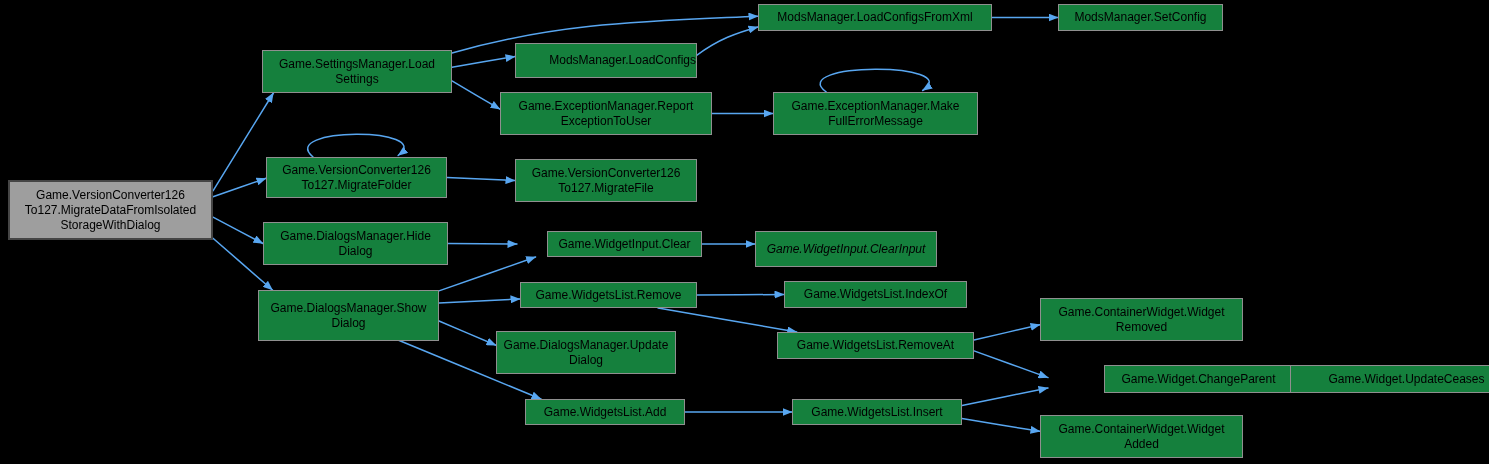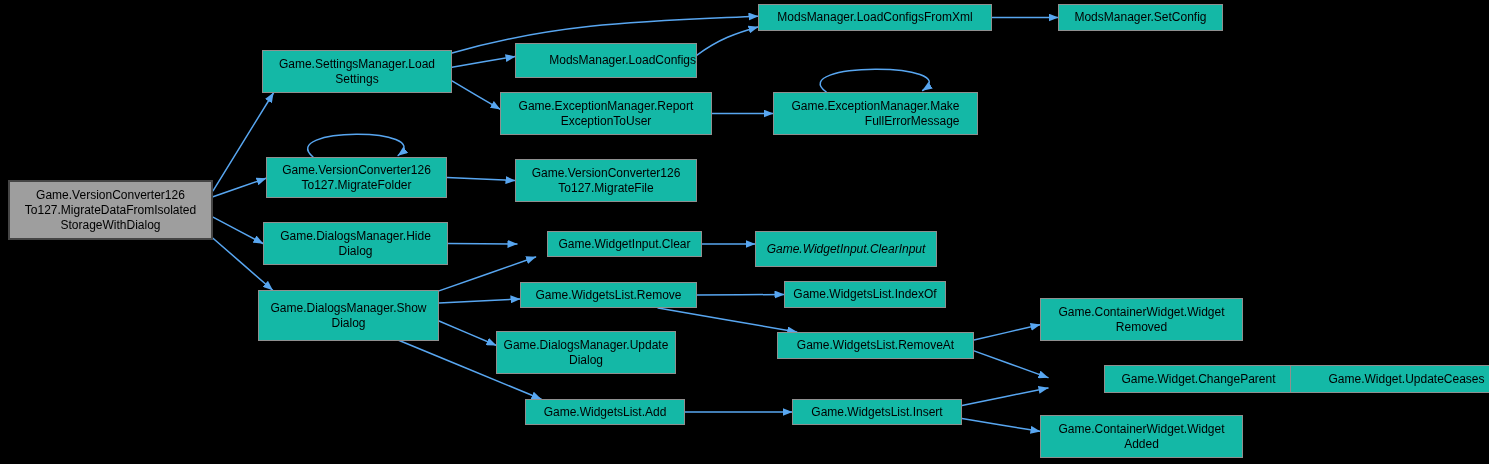--- a/index.html
+++ b/index.html
@@ -11,21 +11,21 @@
     font-family: "Liberation Sans", "DejaVu Sans", sans-serif;
     overflow: hidden;
   }
   #edges-layer {
     position: absolute;
     left: 0; top: 0;
   }
   .node {
     position: absolute;
     box-sizing: border-box;
-    background: #14b8a6;
+    background: #15803d;
     border: 1px solid #8f8f8f;
     color: #000000;
     font-size: 12px;
     line-height: 15px;
     display: flex;
     align-items: center;
     justify-content: center;
     text-align: center;
     white-space: pre-line;
     cursor: pointer;
@@ -77,34 +77,34 @@
     <div class="node main" style="left: 8px; top: 180px; width: 205px; height: 60px;"><span>Game.VersionConverter126
 To127.MigrateDataFromIsolated
 StorageWithDialog</span></div>
     <div class="node" style="left: 262px; top: 50px; width: 190px; height: 43px;"><span>Game.SettingsManager.Load
 Settings</span></div>
     <div class="node" style="left: 515px; top: 43px; width: 182px; height: 35px; justify-content: flex-end;"><span>ModsManager.LoadConfigs</span></div>
     <div class="node" style="left: 758px; top: 4px; width: 234px; height: 27px;"><span>ModsManager.LoadConfigsFromXml</span></div>
     <div class="node" style="left: 1058px; top: 4px; width: 165px; height: 27px;"><span>ModsManager.SetConfig</span></div>
     <div class="node" style="left: 500px; top: 92px; width: 212px; height: 43px;"><span>Game.ExceptionManager.Report
 ExceptionToUser</span></div>
-    <div class="node" style="left: 773px; top: 92px; width: 205px; height: 43px; text-align: right;"><span>Game.ExceptionManager.Make
+    <div class="node" style="left: 773px; top: 92px; width: 205px; height: 43px;"><span>Game.ExceptionManager.Make
 FullErrorMessage</span></div>
     <div class="node" style="left: 266px; top: 157px; width: 181px; height: 41px;"><span>Game.VersionConverter126
 To127.MigrateFolder</span></div>
     <div class="node" style="left: 515px; top: 159px; width: 182px; height: 43px;"><span>Game.VersionConverter126
 To127.MigrateFile</span></div>
     <div class="node" style="left: 263px; top: 222px; width: 185px; height: 43px;"><span>Game.DialogsManager.Hide
 Dialog</span></div>
     <div class="node" style="left: 517px; top: 231px; width: 155px; height: 26px; margin-left: 30px;"><span>Game.WidgetInput.Clear</span></div>
     <div class="node" style="left: 755px; top: 231px; width: 182px; height: 36px; font-style: italic;"><span>Game.WidgetInput.ClearInput</span></div>
     <div class="node" style="left: 258px; top: 290px; width: 181px; height: 51px;"><span>Game.DialogsManager.Show
 Dialog</span></div>
     <div class="node" style="left: 520px; top: 282px; width: 177px; height: 26px;"><span>Game.WidgetsList.Remove</span></div>
-    <div class="node" style="left: 784px; top: 281px; width: 162px; height: 27px;"><span>Game.WidgetsList.IndexOf</span></div>
+    <div class="node" style="left: 784px; top: 281px; width: 183px; height: 27px;"><span>Game.WidgetsList.IndexOf</span></div>
     <div class="node" style="left: 496px; top: 331px; width: 180px; height: 43px;"><span>Game.DialogsManager.Update
 Dialog</span></div>
     <div class="node" style="left: 777px; top: 332px; width: 197px; height: 27px;"><span>Game.WidgetsList.RemoveAt</span></div>
     <div class="node" style="left: 1040px; top: 298px; width: 203px; height: 43px;"><span>Game.ContainerWidget.Widget
 Removed</span></div>
     <div class="node" style="left: 1104px; top: 365px; width: 189px; height: 28px;"><span>Game.Widget.ChangeParent</span></div>
     <div class="node" style="left: 1290px; top: 365px; width: 233px; height: 28px;"><span>Game.Widget.UpdateCeases</span></div>
     <div class="node" style="left: 525px; top: 399px; width: 160px; height: 26px;"><span>Game.WidgetsList.Add</span></div>
     <div class="node" style="left: 792px; top: 399px; width: 170px; height: 26px;"><span>Game.WidgetsList.Insert</span></div>
     <div class="node" style="left: 1040px; top: 415px; width: 203px; height: 43px;"><span>Game.ContainerWidget.Widget

